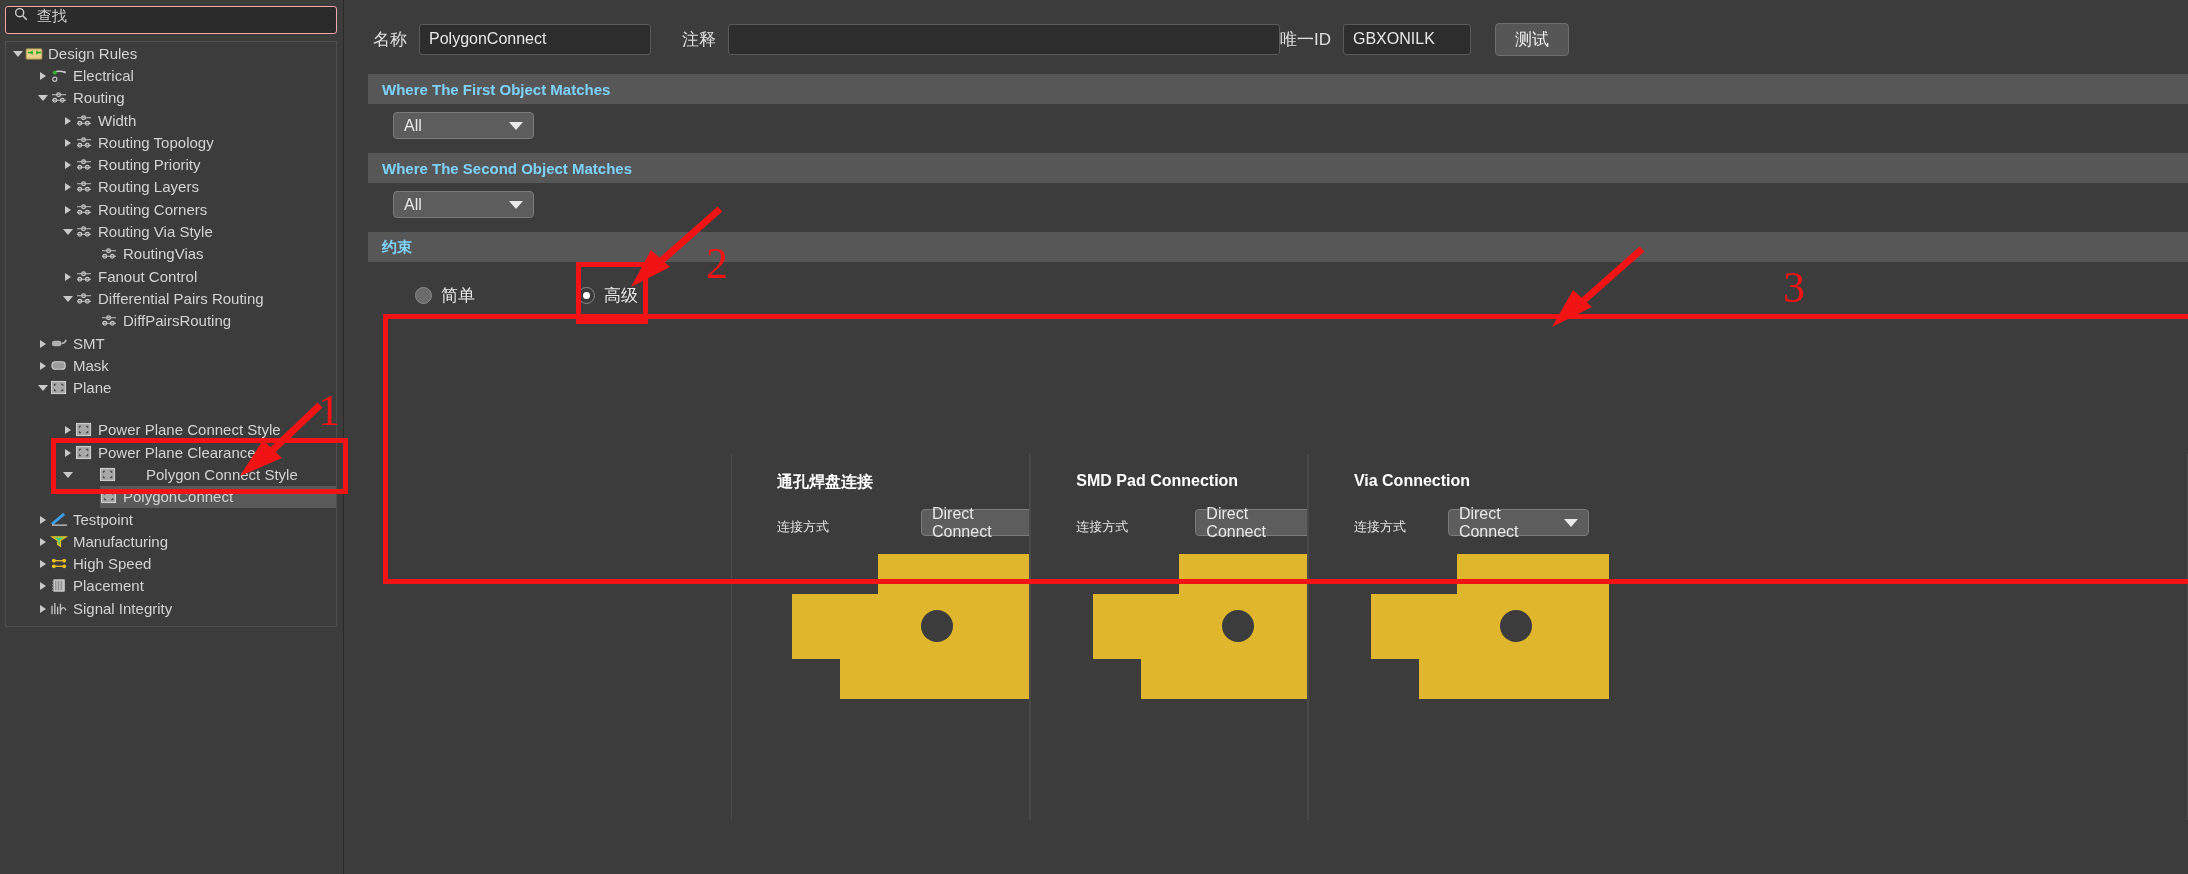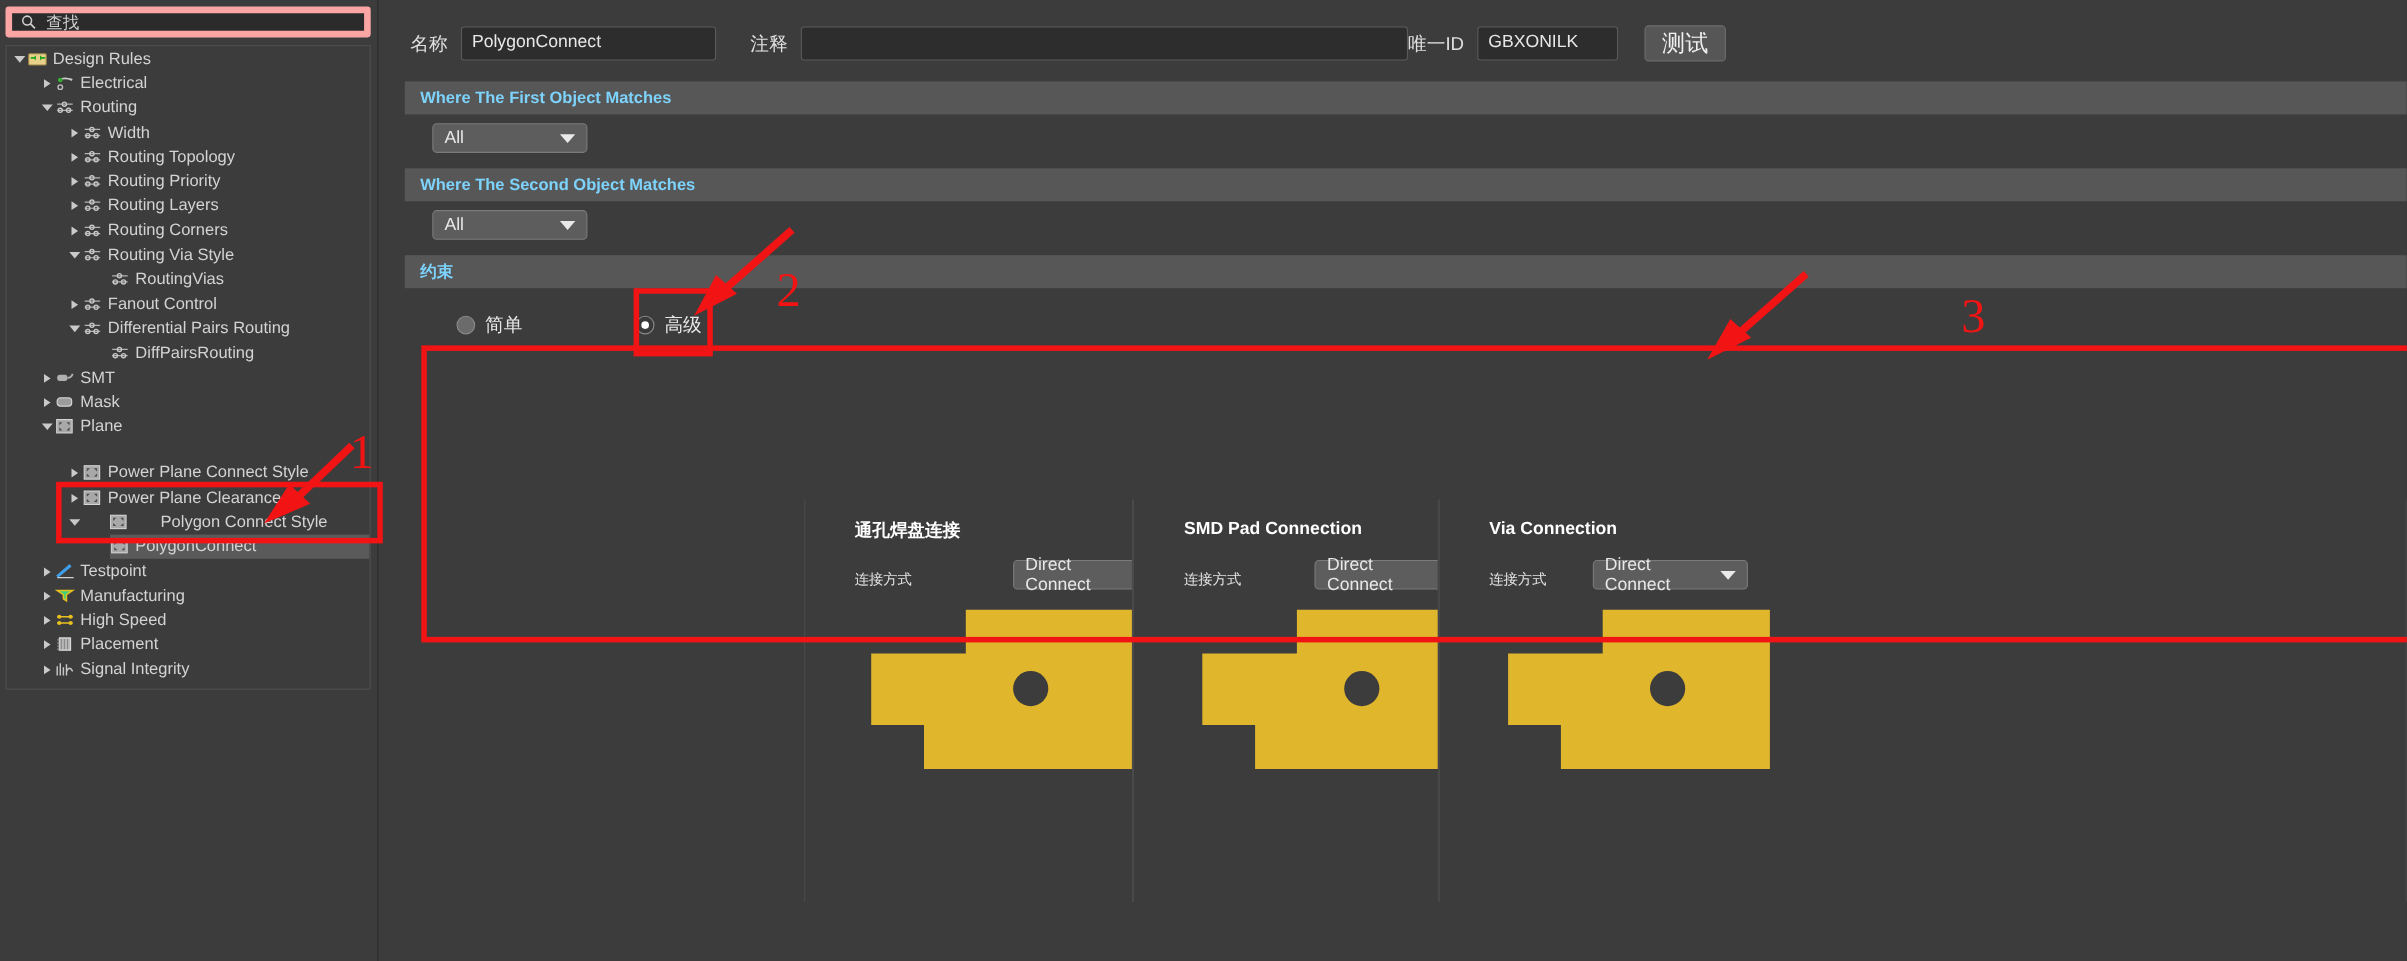--- a/index.html
+++ b/index.html
@@ -11,22 +11,22 @@
   }
   #app{ position:relative; width:2188px; height:874px; }
 
   
   #left{
     position:absolute; left:0; top:0; width:344px; height:874px;
     background:#3c3c3c; border-right:1px solid #2a2a2a;
   }
   .search-box{
     position:absolute; left:5px; top:6px; width:332px; height:28px;
-    background:#2b2b2b; border:6px solid #fca5a5; border-radius:3px;
-    display:flex; align-items:center; padding:0 8px;
+    background:#2b2b2b; border:1px solid #fca5a5; border-radius:3px;
+    display:flex; padding:0 8px;
   }
   .search-ico{ width:14px;height:14px;flex:none;margin-right:9px; }
   .search-ph{ font-size:15px; color:#cfcfcf; }
 
   .tree-wrap{
     position:absolute; left:5px; top:41px; width:332px; height:586px;
     background:#3c3c3c; border:1px solid #4f4f4f; overflow:hidden;
   }
   .node{
     position:relative; display:flex; align-items:center;
@@ -64,21 +64,21 @@
   }
   .flabel{ font-size:17px; color:#e0e0e0; margin-right:12px; }
   .finput{
     background:#2d2d2d; border:1px solid #5a5a5a; border-radius:3px;
     height:31px; color:#e8e8e8; font-size:16px;
     padding:0 9px; display:flex; align-items:center;
     font-family:"Liberation Sans",sans-serif;
   }
   .btn{
     background:#565656; border:1px solid #6e6e6e; border-radius:4px;
-    height:33px; color:#f0f0f0; font-size:21px;
+    height:33px; color:#f0f0f0; font-size:17px;
     padding:0 14px; display:flex; align-items:center; justify-content:center;
   }
   .secthead{
     position:absolute; left:23px; right:0; height:30px;
     background:#575757; display:flex; align-items:center;
     padding-left:14px; font-size:15px; font-weight:bold; color:#7dd3fc;
   }
   .combo{
     background:#5d5d5d; border:1px solid #7b7b7b; border-radius:4px;
     height:27px; display:flex; align-items:center;

